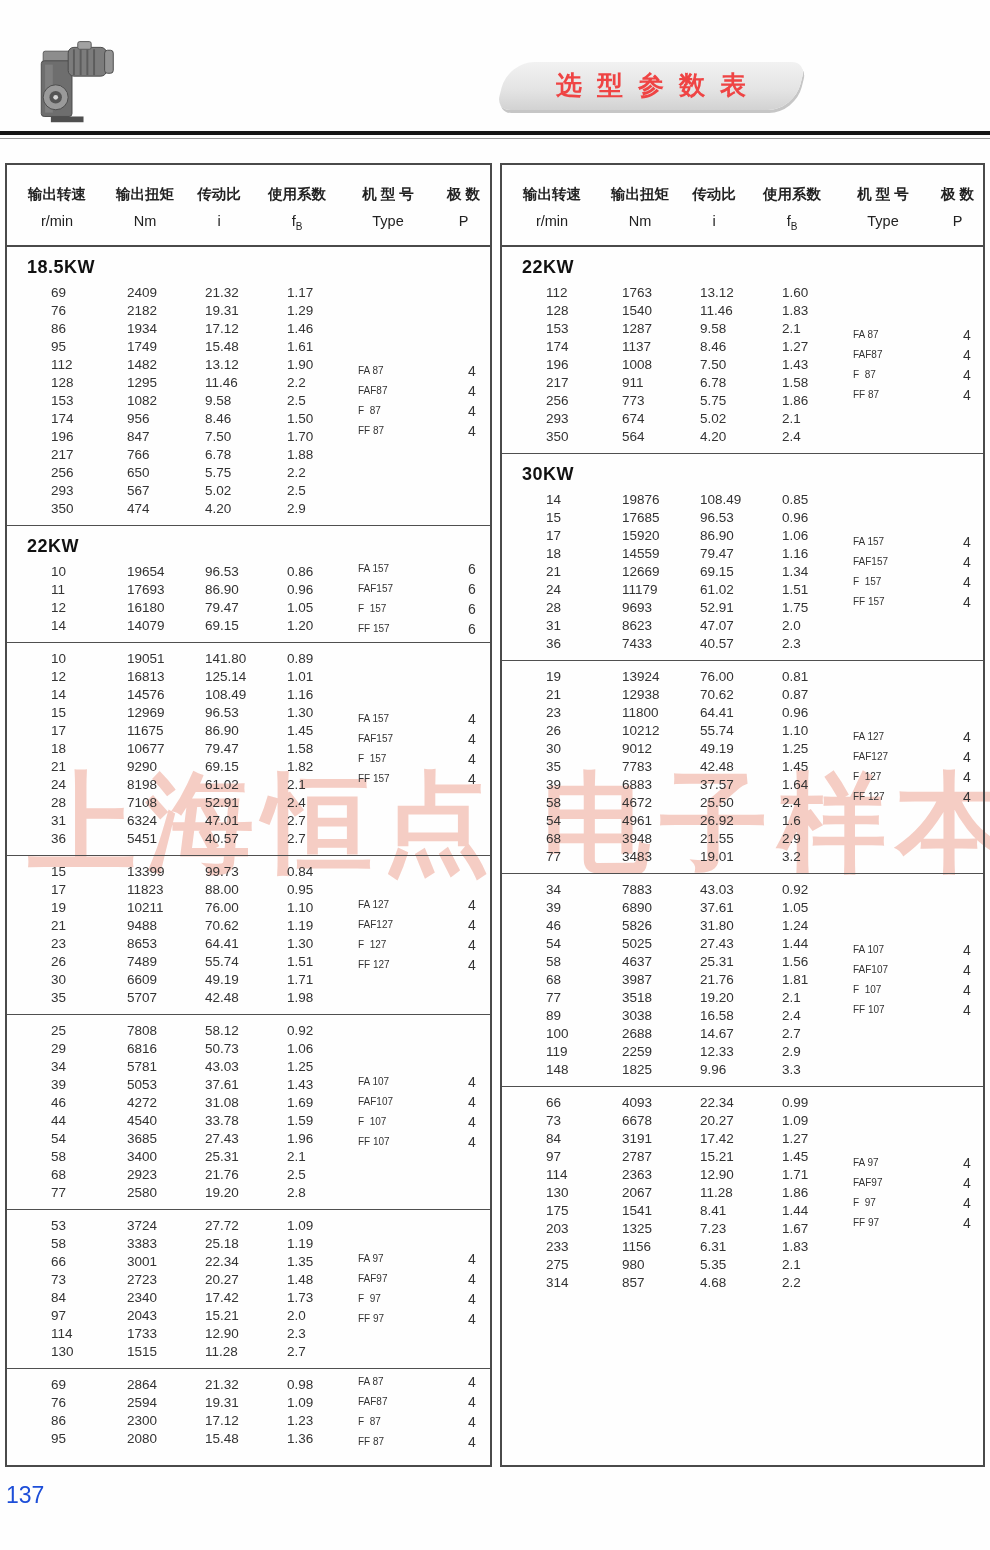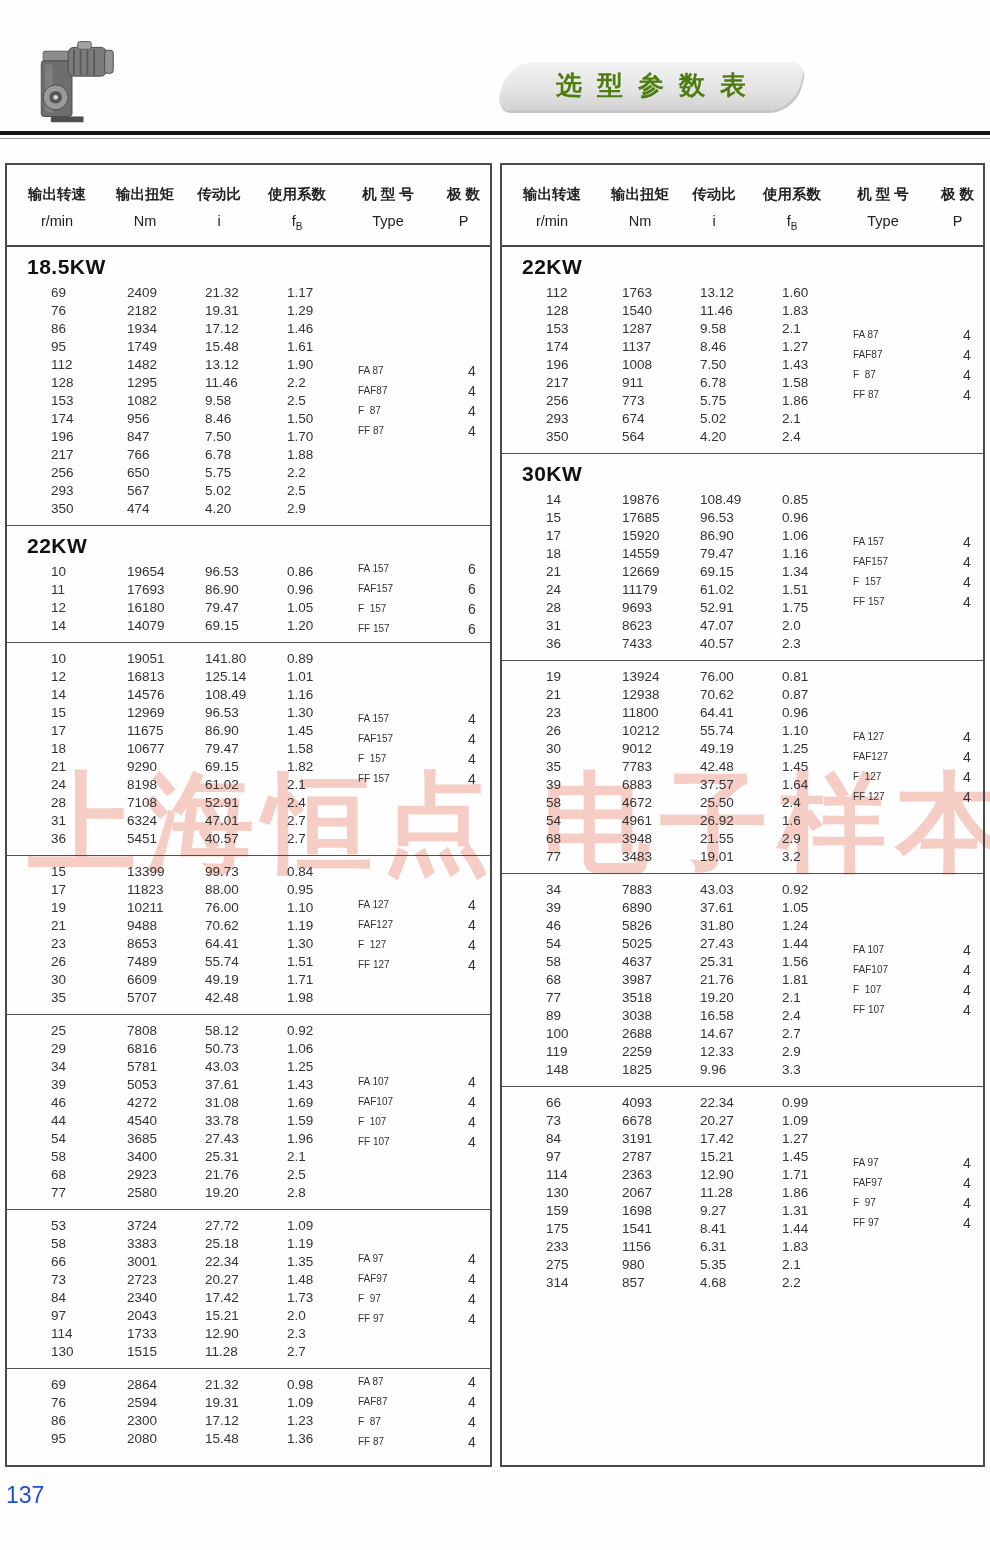--- a/index.html
+++ b/index.html
@@ -14,21 +14,21 @@
   .motor{ position:absolute; left:24px; top:32px; width:96px; height:96px; }
   .banner{
     position:absolute; left:502px; top:62px; width:298px; height:48px;
     background:linear-gradient(180deg,#f2f2f2 0%,#e3e3e3 60%,#d2d2d2 100%);
     border-radius:26px 14px 26px 14px;
     transform:skewX(-14deg);
     box-shadow:2px 3px 0 #c6c6c6;
   }
   .banner-text{
     position:absolute; left:502px; top:68px; width:298px;
-    text-align:center; font-size:26px; font-weight:bold; color:#4d7c0f;
+    text-align:center; font-size:26px; font-weight:bold; color:#ef4444;
     letter-spacing:15px; text-indent:15px;
   }
   .rule-thick{ position:absolute; left:0; top:131px; width:990px; height:4px; background:#151515; }
   .rule-thin{ position:absolute; left:0; top:138px; width:990px; height:1px; background:#9a9a9a; }
   
   .watermark{
     position:absolute; left:28px; top:758px; z-index:1;
     font-size:108px; font-weight:bold; letter-spacing:10px;
     color:rgba(230,110,85,0.34); white-space:nowrap; line-height:1.2;
   }
@@ -47,21 +47,21 @@
   .thead{
     display:grid; grid-template-columns:100px 76px 72px 84px 98px 1fr;
     border-bottom:2px solid #4a4a4a; padding:7px 0 5px 0;margin-top:8px;
   }
   .hz{ text-align:center; font-size:14.5px; font-weight:600; line-height:28px; color:#222; white-space:nowrap;}
   .hu{ text-align:center; font-size:14.5px; line-height:26px; color:#222;}
   .hu sub{ font-size:10px; }
   .block{ padding:7px 0; position:relative; }
   .block + .block{ border-top:1.5px solid #4f4f4f; }
   .power{
-    font-size:21px; font-weight:bold; color:#111;
+    font-size:18px; font-weight:bold; color:#111;
     line-height:26px; margin:0 0 4px 0; padding-left:20px; letter-spacing:0.5px;
   }
   .bbody{ position:relative;margin-left:8px; }
   .rows{ padding-left:36px; }
   .row{ display:grid; grid-template-columns:76px 78px 82px 70px; height:18px; }
   .cell{ font-size:13.5px; line-height:18px; color:#333; }
   .types{
     position:absolute; left:343px; top:50%; transform:translateY(-50%); width:138px;
   }
   .typeline{ display:flex; height:20px; }
@@ -1026,30 +1026,30 @@
                   <div class="cell">12.90</div>
                   <div class="cell">1.71</div>
                 </div>
                 <div class="row">
                   <div class="cell">130</div>
                   <div class="cell">2067</div>
                   <div class="cell">11.28</div>
                   <div class="cell">1.86</div>
                 </div>
                 <div class="row">
-                  <div class="cell">159</div>
-                  <div class="cell">1698</div>
-                  <div class="cell">9.27</div>
-                  <div class="cell">1.31</div>
-                </div>
-                <div class="row">
                   <div class="cell">175</div>
                   <div class="cell">1541</div>
                   <div class="cell">8.41</div>
                   <div class="cell">1.44</div>
+                </div>
+                <div class="row">
+                  <div class="cell">203</div>
+                  <div class="cell">1325</div>
+                  <div class="cell">7.23</div>
+                  <div class="cell">1.67</div>
                 </div>
                 <div class="row">
                   <div class="cell">233</div>
                   <div class="cell">1156</div>
                   <div class="cell">6.31</div>
                   <div class="cell">1.83</div>
                 </div>
                 <div class="row">
                   <div class="cell">275</div>
                   <div class="cell">980</div>

